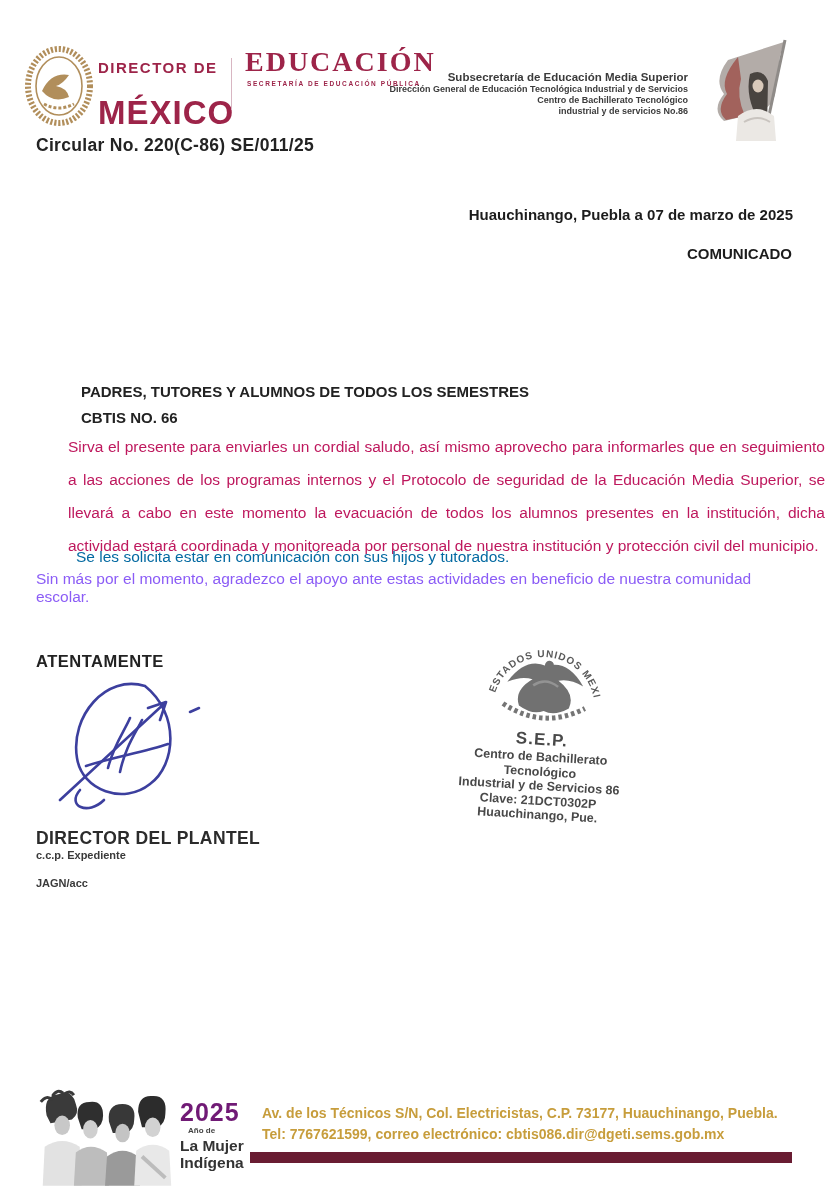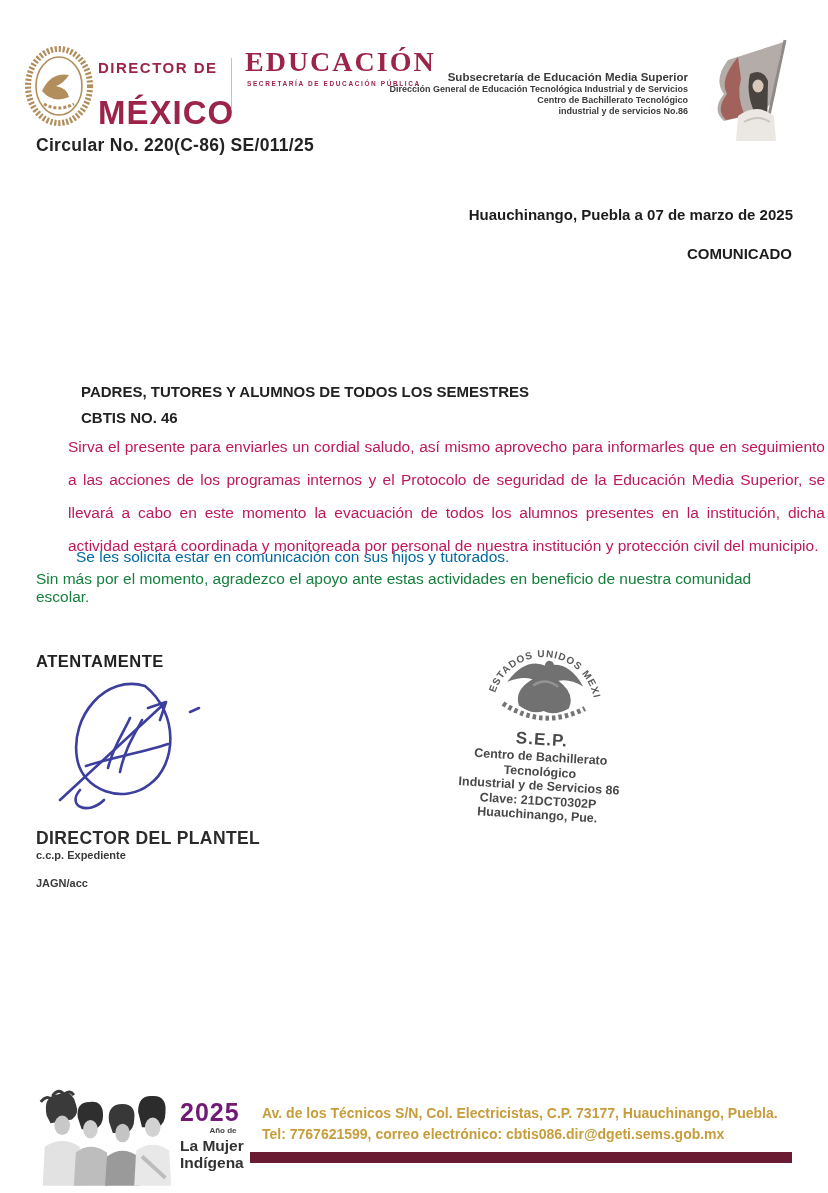--- a/index.html
+++ b/index.html
@@ -22,38 +22,38 @@
   .inst .i2,.inst .i3,.inst .i4{font-size:9px;line-height:11px;}
   .flag-woman{position:absolute;right:32px;top:36px;width:96px;height:106px;}
   
   .circular{position:absolute;left:36px;top:135px;font-size:17.5px;font-weight:bold;color:#232323;letter-spacing:.3px;}
   .dateline{position:absolute;right:35px;top:206px;font-size:15px;font-weight:bold;color:#1c1c1c;}
   .doctype{position:absolute;right:36px;top:245px;font-size:15px;font-weight:bold;color:#1c1c1c;}
   
   .addressee{position:absolute;left:36px;top:379px;font-size:15px;font-weight:bold;color:#222;line-height:26px;margin-left:45px;}
   .p1{position:absolute;left:36px;top:430px;width:757px;font-size:15.5px;line-height:33px;text-align:justify;color:#be185d;margin-left:32px;}
   .p2{position:absolute;left:36px;top:548px;width:757px;font-size:15.5px;color:#0369a1;margin-left:40px;}
-  .p3{position:absolute;left:36px;top:570px;width:757px;font-size:15.5px;color:#15803d;}
+  .p3{position:absolute;left:36px;top:570px;width:757px;font-size:15.5px;color:#8b5cf6;}
   .closing{position:absolute;left:36px;top:652px;font-size:16.5px;font-weight:bold;letter-spacing:.5px;color:#222;}
   .signature{position:absolute;left:48px;top:672px;width:175px;height:148px;}
   
   .stamp{position:absolute;left:428px;top:620px;width:230px;text-align:center;transform:rotate(3.5deg);color:#3a3a3a;opacity:.92;}
   .stamp-eagle{width:122px;height:112px;margin:0 auto;display:block;}
   .stamp .sep{font-size:17px;font-weight:bold;letter-spacing:1px;margin-top:-2px;}
   .stamp .sline{font-size:12.5px;font-weight:bold;line-height:14.5px;}
   
   .signer-name{position:absolute;left:36px;top:805px;font-size:17.5px;font-weight:bold;letter-spacing:.4px;color:#2b2b2b;}
   .signer-title{position:absolute;left:36px;top:828px;font-size:17.5px;font-weight:bold;letter-spacing:.4px;color:#2b2b2b;}
   .ccp{position:absolute;left:36px;top:849px;font-size:11px;font-weight:bold;color:#3a3a3a;}
   .initials{position:absolute;left:36px;top:863px;font-size:11px;font-weight:bold;color:#3a3a3a;margin-top:14px;}
   
   .footer-women{position:absolute;left:33px;top:1088px;width:146px;height:98px;}
   .year-logo{position:absolute;left:180px;top:1100px;width:78px;color:#4c4c4c;line-height:1;}
   .year-logo .y{font-size:25px;font-weight:bold;letter-spacing:1px;color:#701a75;}
-  .year-logo .s1{font-size:8px;font-weight:bold;text-align:center;margin:2px 0 2px 8px;color:#444;}
+  .year-logo .s1{font-size:8px;font-weight:bold;text-align:left;margin:2px 0 2px 8px;color:#444;}
   .year-logo .s2,.year-logo .s3{font-size:15.5px;font-weight:bold;color:#333;line-height:17px;}
   .address{position:absolute;left:262px;top:1103px;width:535px;font-size:14px;font-weight:bold;color:#c79d3c;line-height:21px;}
   .wine-bar{position:absolute;left:250px;top:1152px;width:542px;height:11px;background:#691c32;}
 </style>
 </head>
 <body>
 
 <div class="page">
 
   <svg class="gob-seal" viewBox="0 0 70 80">
@@ -86,21 +86,21 @@
     <path d="M38 80 Q57 66 74 80 L76 105 L36 105 Z" fill="#ebe8e4"></path>
     <path d="M44 86 Q58 78 70 86" stroke="#c9c4bf" stroke-width="2" fill="none"></path>
   </svg>
 
   <div class="circular">Circular No. 220(C-86) SE/011/25</div>
   <div class="dateline">Huauchinango, Puebla a 07 de marzo de 2025</div>
   <div class="doctype">COMUNICADO</div>
 
   <div class="addressee">
     <div>PADRES, TUTORES Y ALUMNOS DE TODOS LOS SEMESTRES</div>
-    <div>CBTIS NO. 46</div>
+    <div>CBTIS NO. 66</div>
   </div>
   <div class="p1">Sirva el presente para enviarles un cordial saludo, así mismo aprovecho para informarles que en seguimiento a las acciones de los programas internos y el Protocolo de seguridad de la Educación Media Superior, se llevará a cabo en este momento la evacuación de todos los alumnos presentes en la institución, dicha actividad estará coordinada y monitoreada por personal de nuestra institución y protección civil del municipio.</div>
   <div class="p2">Se les solicita estar en comunicación con sus hijos y tutorados.</div>
   <div class="p3">Sin más por el momento, agradezco el apoyo ante estas actividades en beneficio de nuestra comunidad escolar.</div>
 
   <div class="closing">ATENTAMENTE</div>
 
   <svg class="signature" viewBox="0 0 175 148">
     <g fill="none" stroke="#3c3f9e" stroke-width="2.6" stroke-linecap="round">
       <path d="M97 14 C 58 2 22 44 29 86 C 34 119 76 133 102 112 C 128 93 132 42 97 14 Z"></path>

